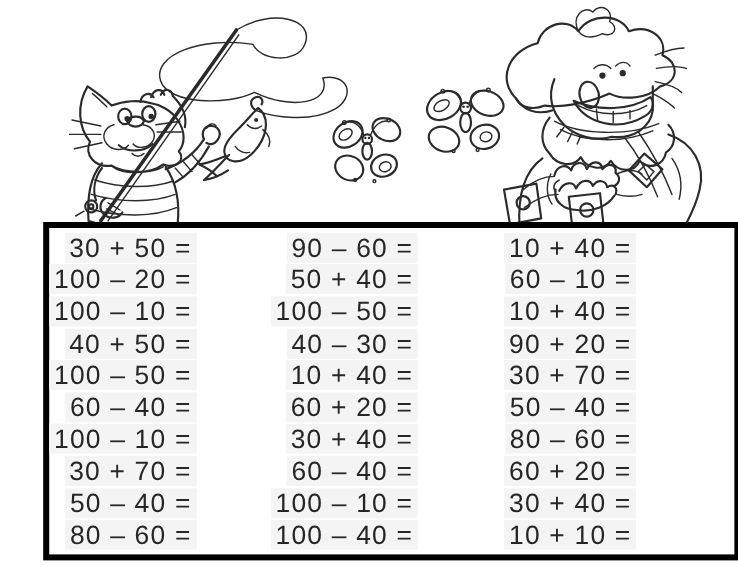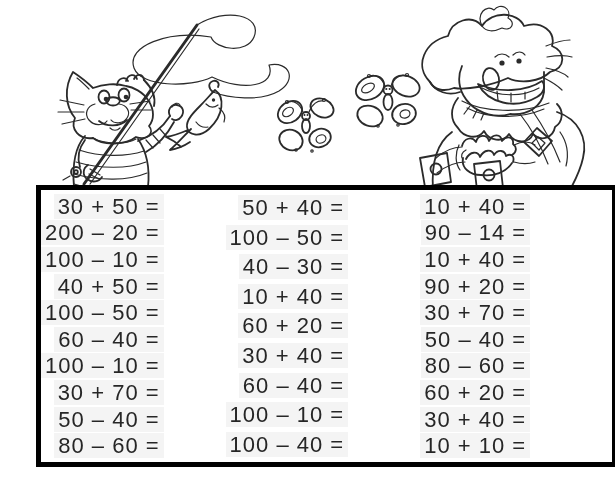--- a/index.html
+++ b/index.html
@@ -199,21 +199,21 @@
       </g>
     </g>
   </svg>
 
   <div class="table-box">
     <div class="pcol pcol-0">
         <div class="prow">
           <span class="ptext">30 + 50 =</span>
         </div>
         <div class="prow">
-          <span class="ptext">200 – 20 =</span>
+          <span class="ptext">100 – 20 =</span>
         </div>
         <div class="prow">
           <span class="ptext">100 – 10 =</span>
         </div>
         <div class="prow">
           <span class="ptext">40 + 50 =</span>
         </div>
         <div class="prow">
           <span class="ptext">100 – 50 =</span>
         </div>
@@ -228,20 +228,23 @@
         </div>
         <div class="prow">
           <span class="ptext">50 – 40 =</span>
         </div>
         <div class="prow">
           <span class="ptext">80 – 60 =</span>
         </div>
       </div>
     <div class="pcol pcol-1">
         <div class="prow">
+          <span class="ptext">90 – 60 =</span>
+        </div>
+        <div class="prow">
           <span class="ptext">50 + 40 =</span>
         </div>
         <div class="prow">
           <span class="ptext">100 – 50 =</span>
         </div>
         <div class="prow">
           <span class="ptext">40 – 30 =</span>
         </div>
         <div class="prow">
           <span class="ptext">10 + 40 =</span>
@@ -260,21 +263,21 @@
         </div>
         <div class="prow">
           <span class="ptext">100 – 40 =</span>
         </div>
       </div>
     <div class="pcol pcol-2">
         <div class="prow">
           <span class="ptext">10 + 40 =</span>
         </div>
         <div class="prow">
-          <span class="ptext">90 – 14 =</span>
+          <span class="ptext">60 – 10 =</span>
         </div>
         <div class="prow">
           <span class="ptext">10 + 40 =</span>
         </div>
         <div class="prow">
           <span class="ptext">90 + 20 =</span>
         </div>
         <div class="prow">
           <span class="ptext">30 + 70 =</span>
         </div>

